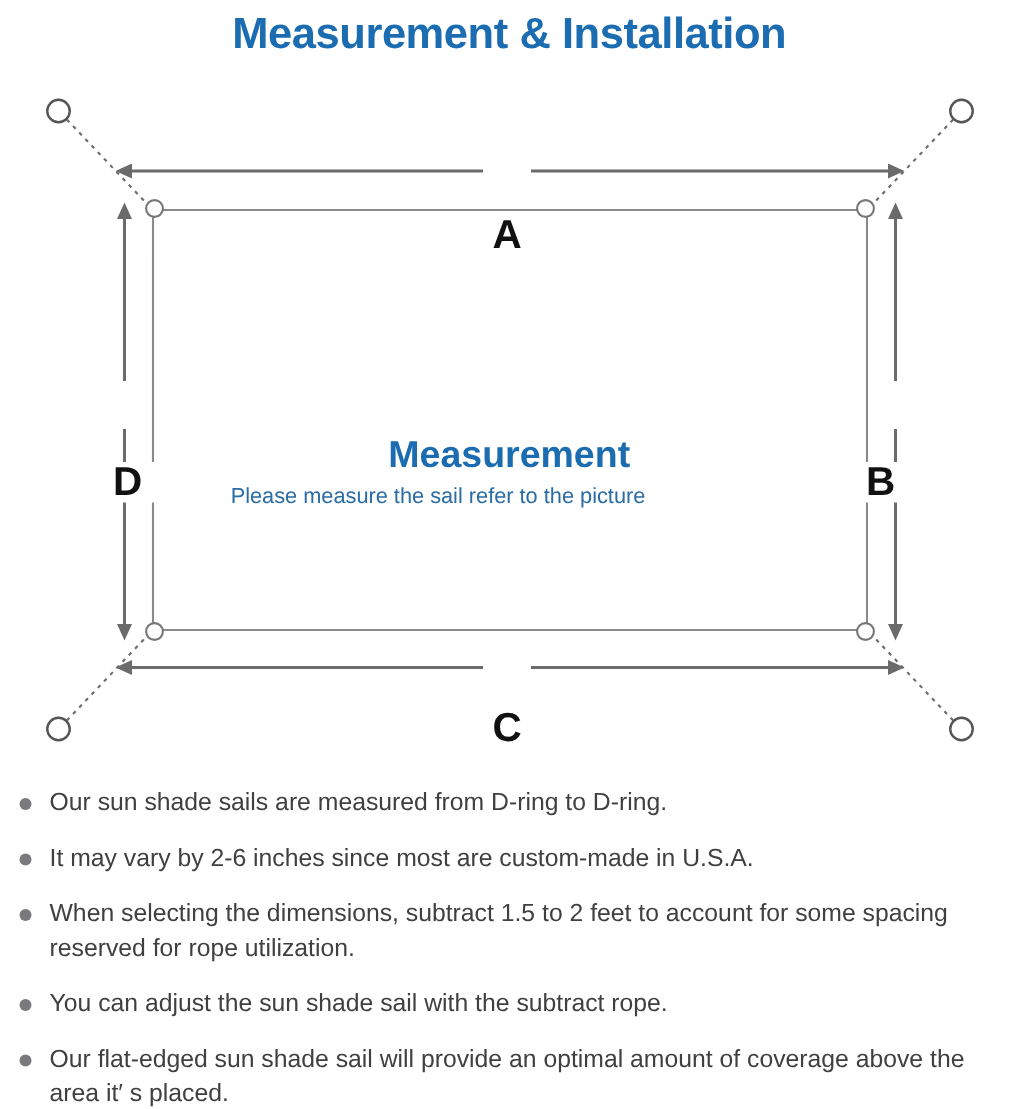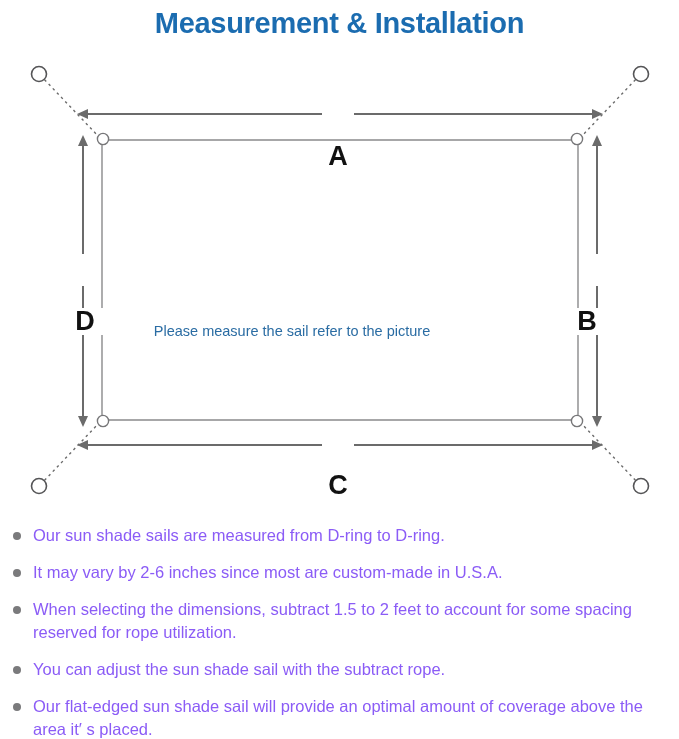--- a/index.html
+++ b/index.html
@@ -90,21 +90,21 @@
     top: 524px;
     width: 679px;
   }
   .note {
     position: relative;
     padding-left: 33px;
     padding-right: 20px;
     margin-bottom: 14px;
     font-size: 16.5px;
     line-height: 23px;
-    color: #8b5cf6;
+    color: #404040;
   }
   .note .dot {
     position: absolute;
     left: 13px;
     top: 8px;
     width: 8px;
     height: 8px;
     border-radius: 50%;
     background: #7a7a7c;
   }
@@ -169,20 +169,21 @@
       <line x1="597" y1="100" x2="597" y2="208" marker-start="url(#arrL)"></line>
       <line x1="597" y1="240" x2="597" y2="370" marker-end="url(#arrR)"></line>
     </g>
   </svg>
 
   <div class="dim-label dim-a">A</div>
   <div class="dim-label dim-b">B</div>
   <div class="dim-label dim-c">C</div>
   <div class="dim-label dim-d">D</div>
 
+  <div class="center-title">Measurement</div>
   <div class="center-sub">Please measure the sail refer to the picture</div>
 </div>
 
 <div class="notes">
   <div class="note">
     <span class="dot"></span>
     <span>Our sun shade sails are measured from D-ring to D-ring.</span>
   </div>
   <div class="note">
     <span class="dot"></span>

